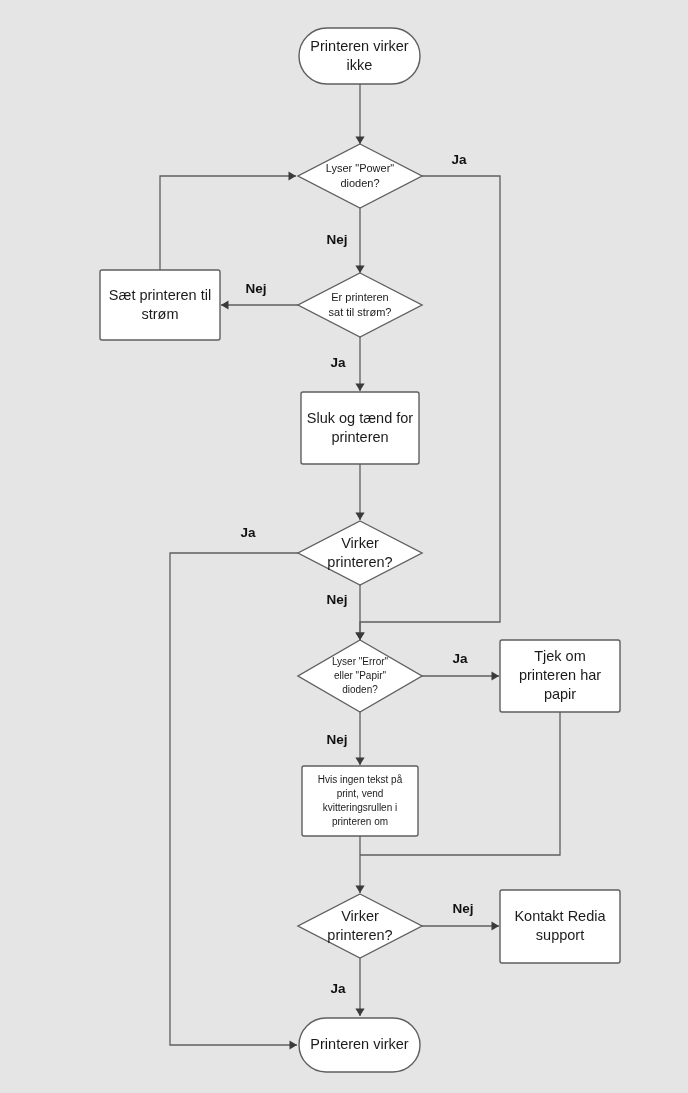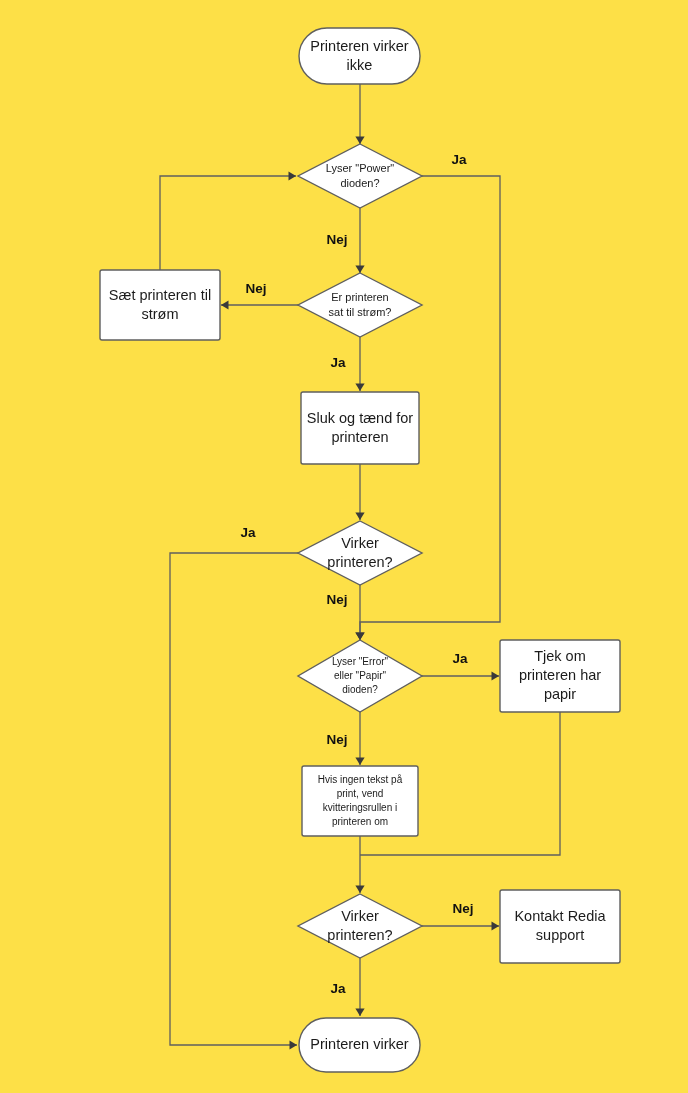--- a/index.html
+++ b/index.html
@@ -10,21 +10,21 @@
   body {
     width: 688px;
     height: 1093px;
     font-family: "Liberation Sans", sans-serif;
     overflow: hidden;
   }
   #flowchart-root {
     position: relative;
     width: 688px;
     height: 1093px;
-    background: #fde047;
+    background: #e5e5e5;
   }
   svg.diagram {
     display: block;
     width: 688px;
     height: 1093px;
   }
   .node-shape {
     fill: #ffffff;
     stroke: #5f5f5f;
     stroke-width: 1.4;

